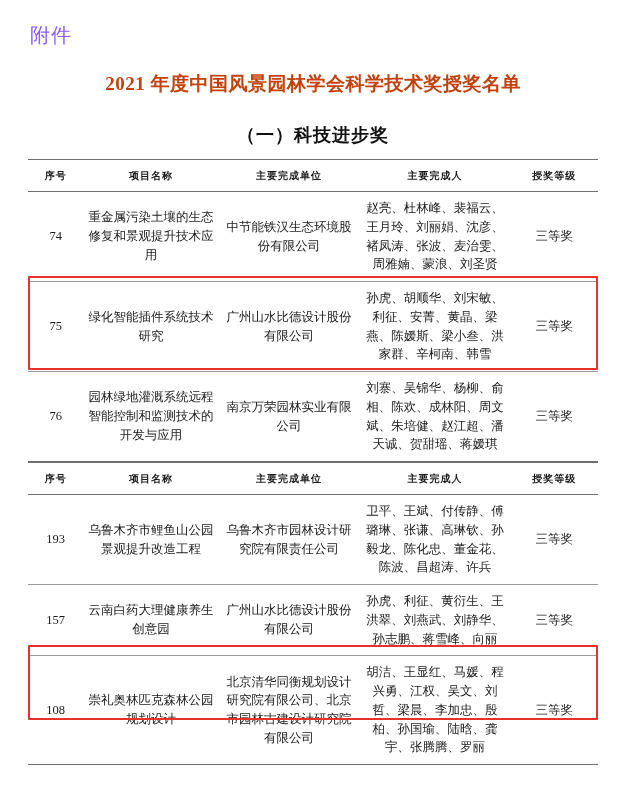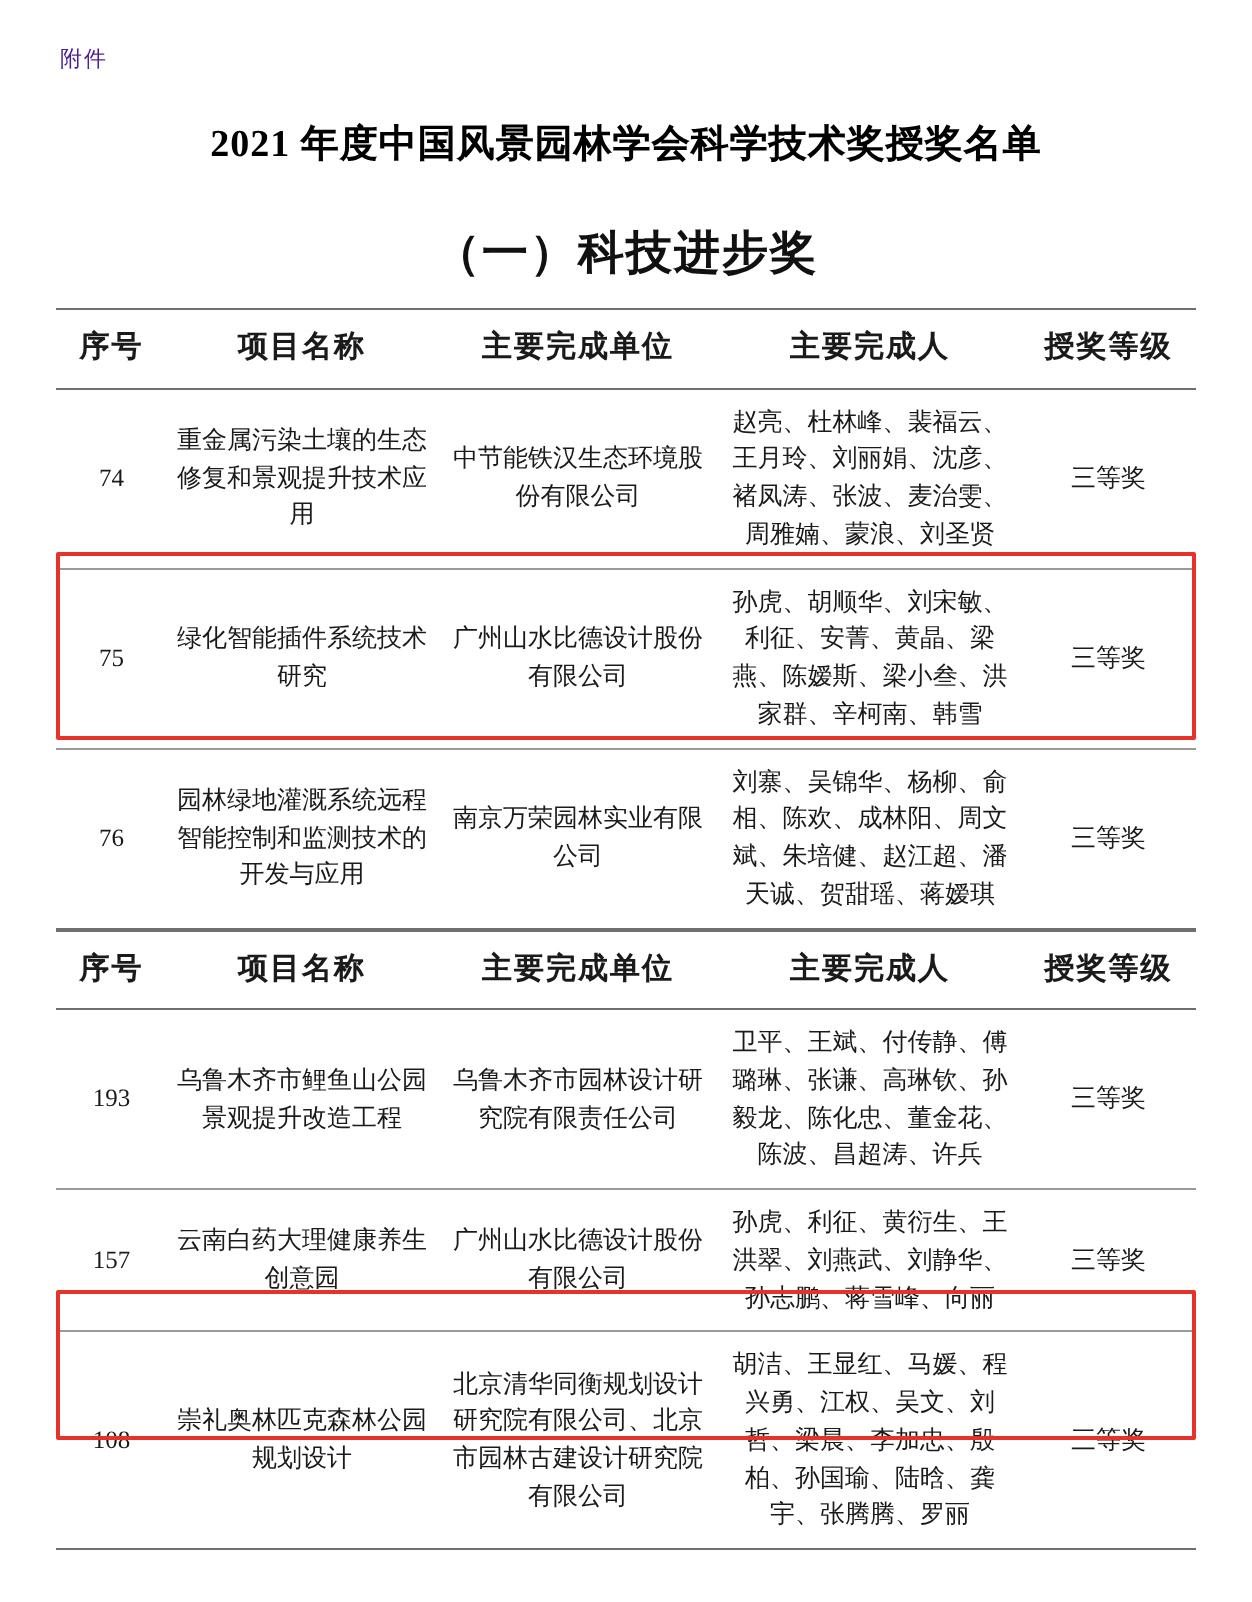--- a/index.html
+++ b/index.html
@@ -16,39 +16,39 @@
     overflow: hidden;
   }
   .page {
     width: 626px;
     height: 801px;
     position: relative;
     box-sizing: border-box;
     padding: 0 28px;
   }
   .attach-label {
-    font-size: 11px;
-    color: #4c1d95;
+    font-size: 20px;
+    color: #8b5cf6;
     padding-top: 22px;
     padding-left: 2px;
     letter-spacing: 1px;
     font-family: "Liberation Serif", "DejaVu Serif", serif;
   }
   .doc-title {
     text-align: center;
     font-size: 19px;
     font-weight: bold;
     letter-spacing: 0.5px;
     margin-top: 22px;
     margin-bottom: 10px;
-    color: #000000;
+    color: #c2410c;
   }
   .section-title {
     text-align: center;
-    font-size: 23px;
+    font-size: 18px;
     font-weight: bold;
     letter-spacing: 1px;
     color: #111;
     margin-top: 26px;
     margin-bottom: 12px;
   }
   table.award {
     border-collapse: collapse;
     width: 100%;
     table-layout: fixed;
@@ -61,21 +61,21 @@
     border-right: none;
     text-align: center;
     vertical-align: middle;
     font-size: 12.5px;
     line-height: 1.5;
     padding: 7px 4px;
     color: #1a1a1a;
   }
   table.award thead th {
     font-weight: bold;
-    font-size: 15px;
+    font-size: 10px;
     padding: 8px 4px;
     letter-spacing: 1px;
   }
   table.award thead tr th {
     border-top: 1.6px solid #6f6f6f;
     border-bottom: 1.2px solid #6f6f6f;
   }
   table.award tbody tr:last-child td {
     border-bottom: 1.6px solid #6f6f6f;
   }

